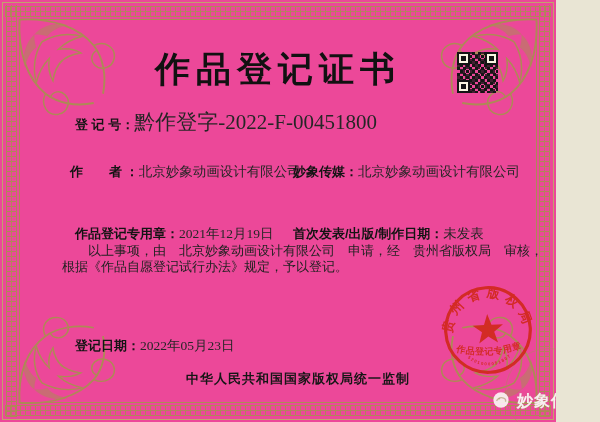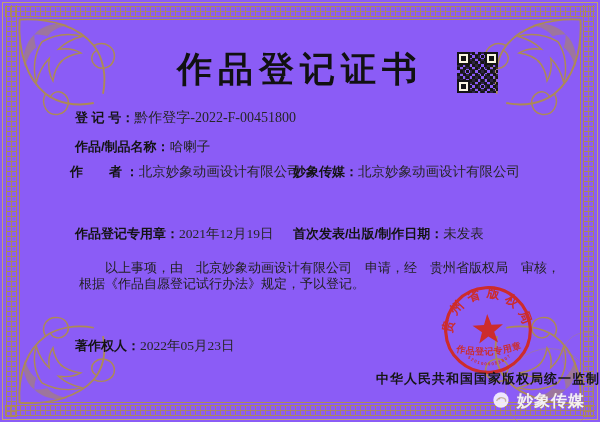--- a/index.html
+++ b/index.html
@@ -1,18 +1,18 @@
 <!DOCTYPE html>
 <html><head>
 <meta charset="utf-8">
 <style>
   html,body{margin:0;padding:0;background:#e9e5d4;}
   .cert{
-    position:relative; width:600px; height:422px; overflow:hidden;
-    background:#8b5cf6;
+    position:relative; width:556px; height:422px; overflow:hidden;
+    background:#ec4899;
     font-family:"Liberation Sans",sans-serif;
     color:#1b1b1b;
   }
   
   .edge-outer{position:absolute; inset:2px; border:1px solid #c3a26c; pointer-events:none;}
   .frame-inner{position:absolute; inset:19px; border:1px solid #ad8a55; pointer-events:none;}
   .bp{position:absolute; opacity:.95; pointer-events:none;}
   .bp-top,.bp-bottom{left:5px; right:5px; height:11px;
     background-image:
       linear-gradient(to bottom,#ad8a55 0 1px,transparent 1px),
@@ -45,29 +45,29 @@
       repeating-conic-gradient(#161616 0% 25%, transparent 0% 50%),
       repeating-conic-gradient(rgba(22,22,22,.8) 0% 25%, transparent 0% 50%);
     background-size:6px 6px, 10px 10px; background-position:0 0, 3px 2px;}
   .finder{position:absolute; width:9px; height:9px; border:2px solid #141414; background:#f9f5e1;}
   .finder > div{position:absolute; left:2px; top:2px; width:5px; height:5px; background:#141414;}
   .f-tl{left:0; top:0;} .f-tr{right:0; top:0;} .f-bl{left:0; bottom:0;}
   
   .line{position:absolute; white-space:nowrap;}
   .lab{font:700 13px "Liberation Sans",sans-serif; color:#141414;}
   .val{font:400 13.5px "Liberation Serif",serif; color:#262626;}
-  .row-reg{top:108px; left:75px;} .row-reg .val{font-size:14px;}
+  .row-reg{top:108px; left:75px;} .row-reg .val{font-size:21px;}
   .r2l{top:137px; left:75px;} .r2r{top:137px; left:293px;}
   .r3l{top:162px; left:70px;} .r3r{top:162px; left:293px;}
   .r4l{top:224px; left:75px;} .r4r{top:224px; left:293px;}
   .stmt{position:absolute; top:243px; left:62px; width:486px;
-    font:400 13px/15.5px "Liberation Serif",serif; color:#222; text-indent:26px; margin:17px;}
+    font:400 13px/15.5px "Liberation Serif",serif; color:#222; text-indent:26px; margin:0;}
   .rowdate{top:336px; left:75px;}
   .agency{top:336px; left:375px;}
-  .footer{position:absolute; top:370px; left:0; right:0; text-align:right;
+  .footer{position:absolute; top:370px; left:0; right:0; text-align:center;
     font:700 13px "Liberation Sans",sans-serif; color:#161616; letter-spacing:1px;padding-left:40px;}
   
   .seal{position:absolute; left:441px; top:283px; width:94px; height:94px;
     transform:rotate(-3deg); opacity:.93; pointer-events:none;}
   
   .watermark{position:absolute; left:492px; top:391px; display:flex; align-items:flex-start; gap:7px;}
   .wm-text{font:700 16px "Liberation Sans",sans-serif; color:rgba(255,255,255,.88);
     text-shadow:0 0 2px rgba(170,150,110,.55); letter-spacing:1px; white-space:nowrap;}
 </style>
 </head>
@@ -152,40 +152,37 @@
       </div>
     <div class="finder f-bl">
         <div></div>
       </div>
   </div>
 
   <div class="line row-reg">
     <span class="lab">登 记 号：</span><span class="val">黔作登字-2022-F-00451800</span>
   </div>
 
-  <div class="line r2l">
-    <span class="lab">作品/制品名称：</span><span class="val">哈喇子</span>
-  </div>
   <div class="line r3l">
     <span class="lab">作　　者 ：</span><span class="val">北京妙象动画设计有限公司</span>
   </div>
   <div class="line r3r">
     <span class="lab">妙象传媒：</span><span class="val">北京妙象动画设计有限公司</span>
   </div>
   <div class="line r4l">
     <span class="lab">作品登记专用章：</span><span class="val">2021年12月19日</span>
   </div>
   <div class="line r4r">
     <span class="lab">首次发表/出版/制作日期：</span><span class="val">未发表</span>
   </div>
 
   <p class="stmt">以上事项，由　北京妙象动画设计有限公司　申请，经　贵州省版权局　审核，根据《作品自愿登记试行办法》规定，予以登记。</p>
 
   <div class="line rowdate">
-    <span class="lab">著作权人：</span><span class="val">2022年05月23日</span>
+    <span class="lab">登记日期：</span><span class="val">2022年05月23日</span>
   </div>
 
   <svg class="seal" viewBox="0 0 100 100">
     <defs>
       <path id="sealTopArc" d="M 12,60 A 38.5,38.5 0 1 1 88,60"></path>
       <path id="sealChopArc" d="M 19,72 Q 50,80 81,72"></path>
       <path id="sealSerialArc" d="M 17,62 A 34,34 0 0 0 83,62"></path>
     </defs>
     <circle cx="50" cy="50" r="45" fill="none" stroke="#d2291d" stroke-width="3.4"></circle>
     <polygon fill="#d2291d" points="50,33 54,44.5 66.2,44.7 56.5,52.1 60,63.8 50,56.8 40,63.8 43.5,52.1 33.8,44.7 46,44.5"></polygon>

